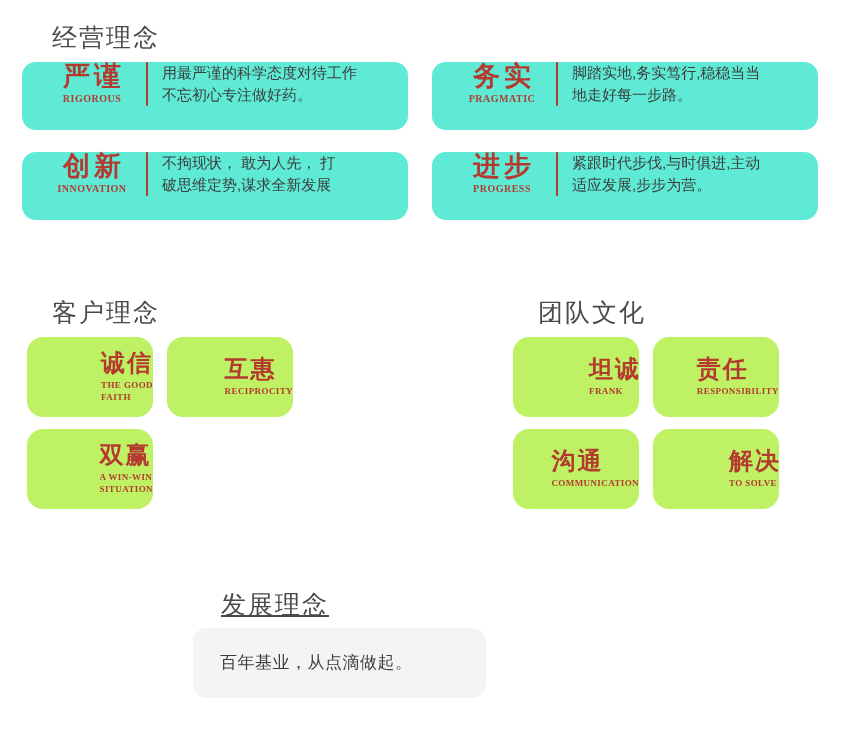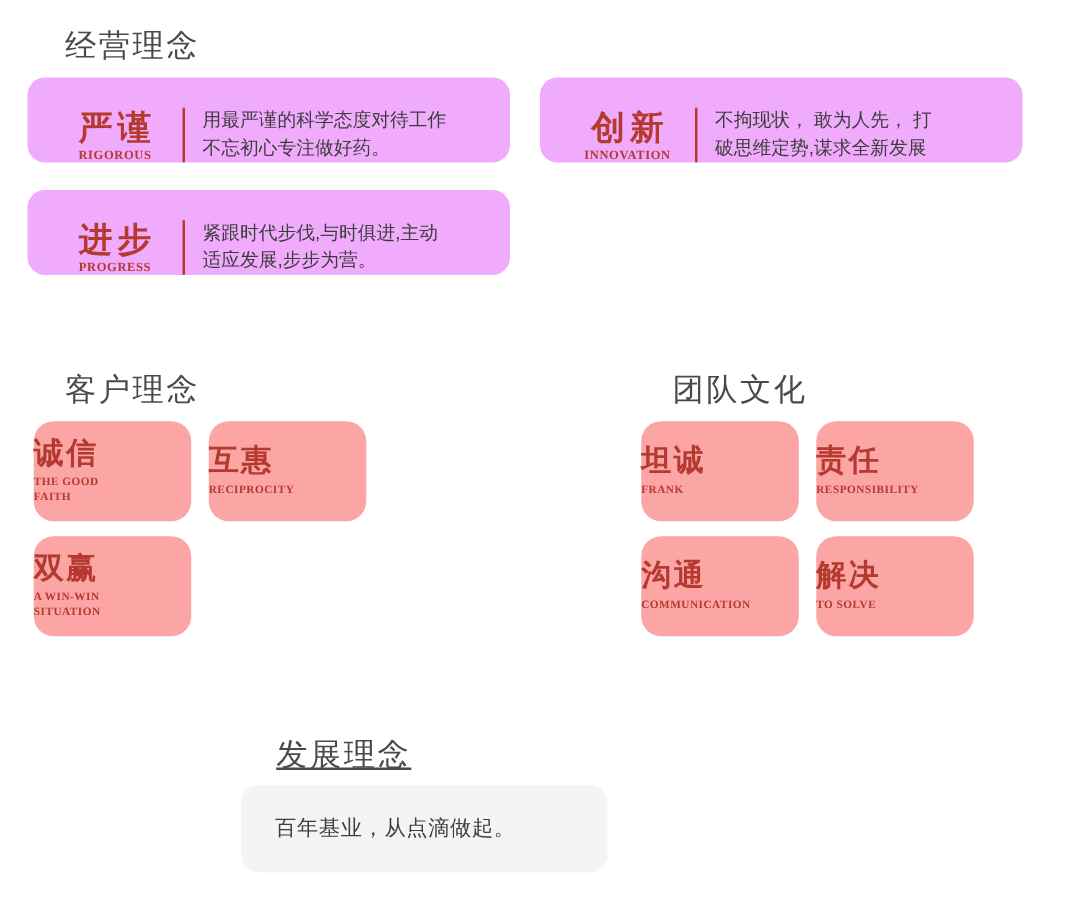--- a/index.html
+++ b/index.html
@@ -20,22 +20,22 @@
   
   .sec-business { position:absolute; top:0; left:0; width:854px; }
   .sec-business .sec-title { margin:25px 0 12px 52px; }
   .biz-grid {
     margin-left:22px;
     display:grid;
     grid-template-columns:386px 386px;
     column-gap:24px; row-gap:22px;
   }
   .biz-card {
-    height:68px; background:#f0abfc; border-radius:14px;
-    display:flex; align-items:flex-end; padding-left:26px;
+    height:68px; background:#5eead4; border-radius:14px;
+    display:flex; align-items:flex-start; padding-left:26px;
   }
   .kw-block { min-width:88px; text-align:center; }
   .kw {
     font-family:"Liberation Serif", serif; font-weight:bold;
     color:#b43a30; font-size:27px; line-height:1.05; letter-spacing:4px;
     margin-right:-4px; 
   }
   .kw-en {
     font-family:"Liberation Serif", serif; font-weight:bold;
     color:#b43a30; font-size:10px; letter-spacing:0.5px; margin-top:3px;
@@ -50,22 +50,22 @@
   .mid { position:absolute; top:300px; left:0; width:854px; display:flex; }
   .mid-col { width:266px; }
   .mid-col .sec-title { margin:0 0 12px 25px; }
   .col-customer { margin-left:27px; }
   .col-team { margin-left:220px; }
   .mini-grid {
     display:grid; grid-template-columns:126px 126px;
     column-gap:14px; row-gap:12px;
   }
   .mini-card {
-    width:126px; height:80px; background:#fca5a5; border-radius:16px;
-    display:flex; align-items:center; justify-content:flex-start;
+    width:126px; height:80px; background:#bef264; border-radius:16px;
+    display:flex; align-items:center; justify-content:flex-end;
   }
   .mini-inner { text-align:left; }
   .mini-inner .kw { font-size:24px; letter-spacing:2px; margin-right:-2px; }
   .mini-inner .kw-en { font-size:9px; letter-spacing:0.4px; margin-top:3px; line-height:12px; }
 
   
   .bottom { position:absolute; top:592px; left:0; width:854px; display:flex; }
   .bot-col .sec-title { margin-bottom:11px; }
   .col-employee { margin-left:22px; width:298px; }
   .col-employee .sec-title { margin-left:30px; }
@@ -91,20 +91,29 @@
       <div class="biz-card">
         <div class="kw-block">
           <div class="kw">严谨</div>
           <div class="kw-en">RIGOROUS</div>
         </div>
         <div class="vline"></div>
         <div class="desc">用最严谨的科学态度对待工作
 不忘初心专注做好药。</div>
       </div>
 
+      <div class="biz-card">
+        <div class="kw-block">
+          <div class="kw">务实</div>
+          <div class="kw-en">PRAGMATIC</div>
+        </div>
+        <div class="vline"></div>
+        <div class="desc">脚踏实地,务实笃行,稳稳当当
+地走好每一步路。</div>
+      </div>
 
       <div class="biz-card">
         <div class="kw-block">
           <div class="kw">创新</div>
           <div class="kw-en">INNOVATION</div>
         </div>
         <div class="vline"></div>
         <div class="desc">不拘现状， 敢为人先， 打
 破思维定势,谋求全新发展</div>
       </div>

